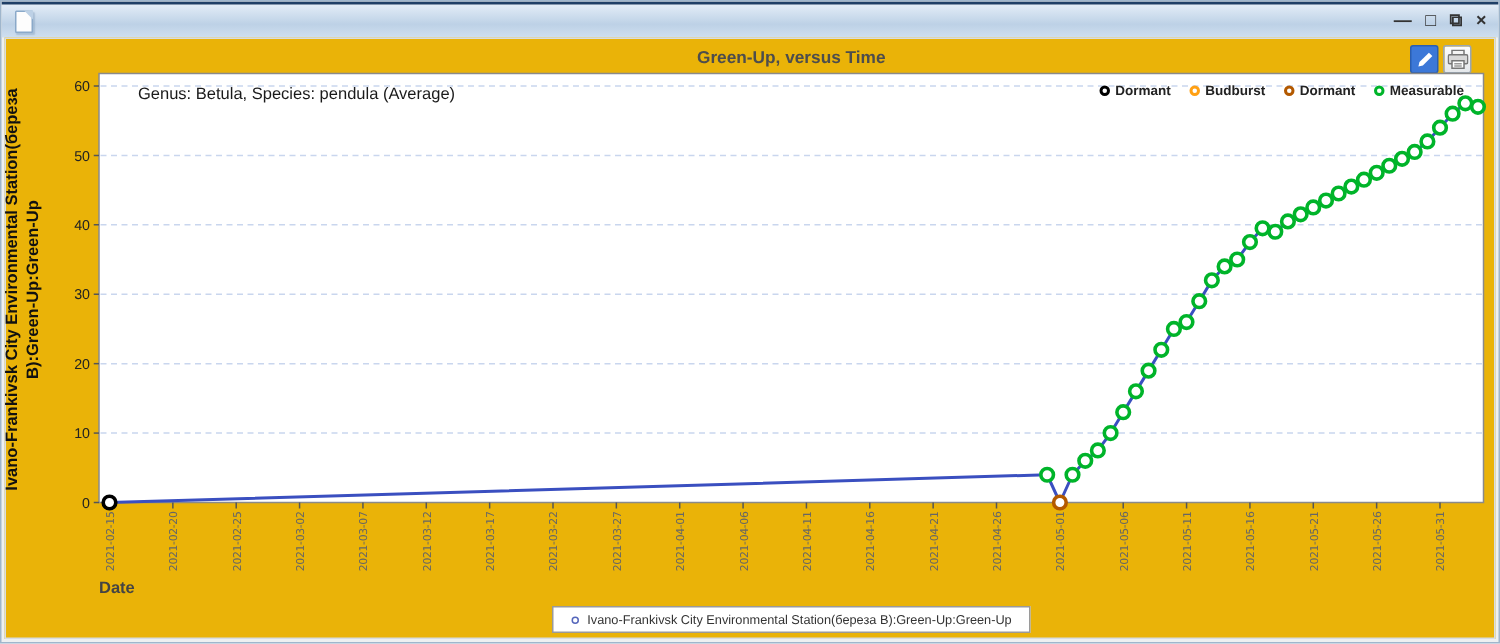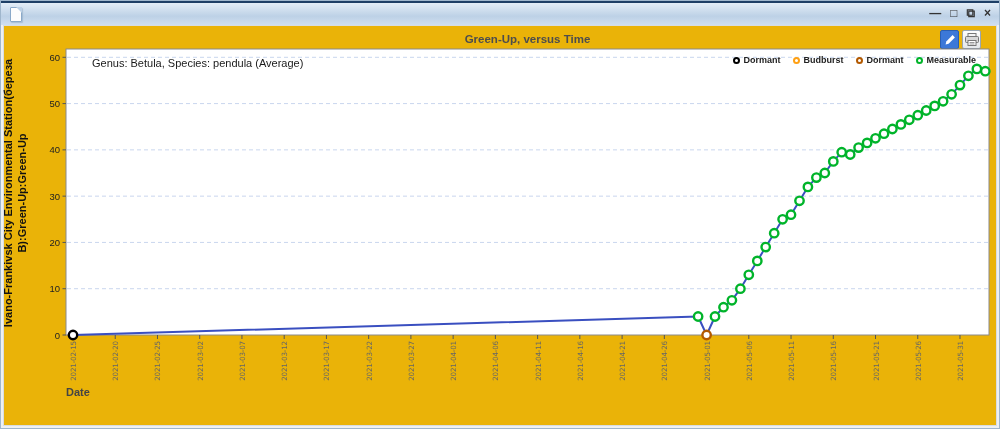--- a/index.html
+++ b/index.html
@@ -215,15 +215,21 @@
         </div>
       </div>
 
     <div id="ylabel">
       <span>Ivano-Frankivsk City Environmental Station(береза</span>
       <span>B):Green-Up:Green-Up</span>
     </div>
 
     <div id="xlabel">Date</div>
 
+    <div id="bottom-legend-wrap">
+      <div id="bottom-legend">
+        <span class="series-marker"></span>
+        <span>Ivano-Frankivsk City Environmental Station(береза B):Green-Up:Green-Up</span>
+      </div>
+    </div>
 
   </div>
 </div>
 
 </body></html>

